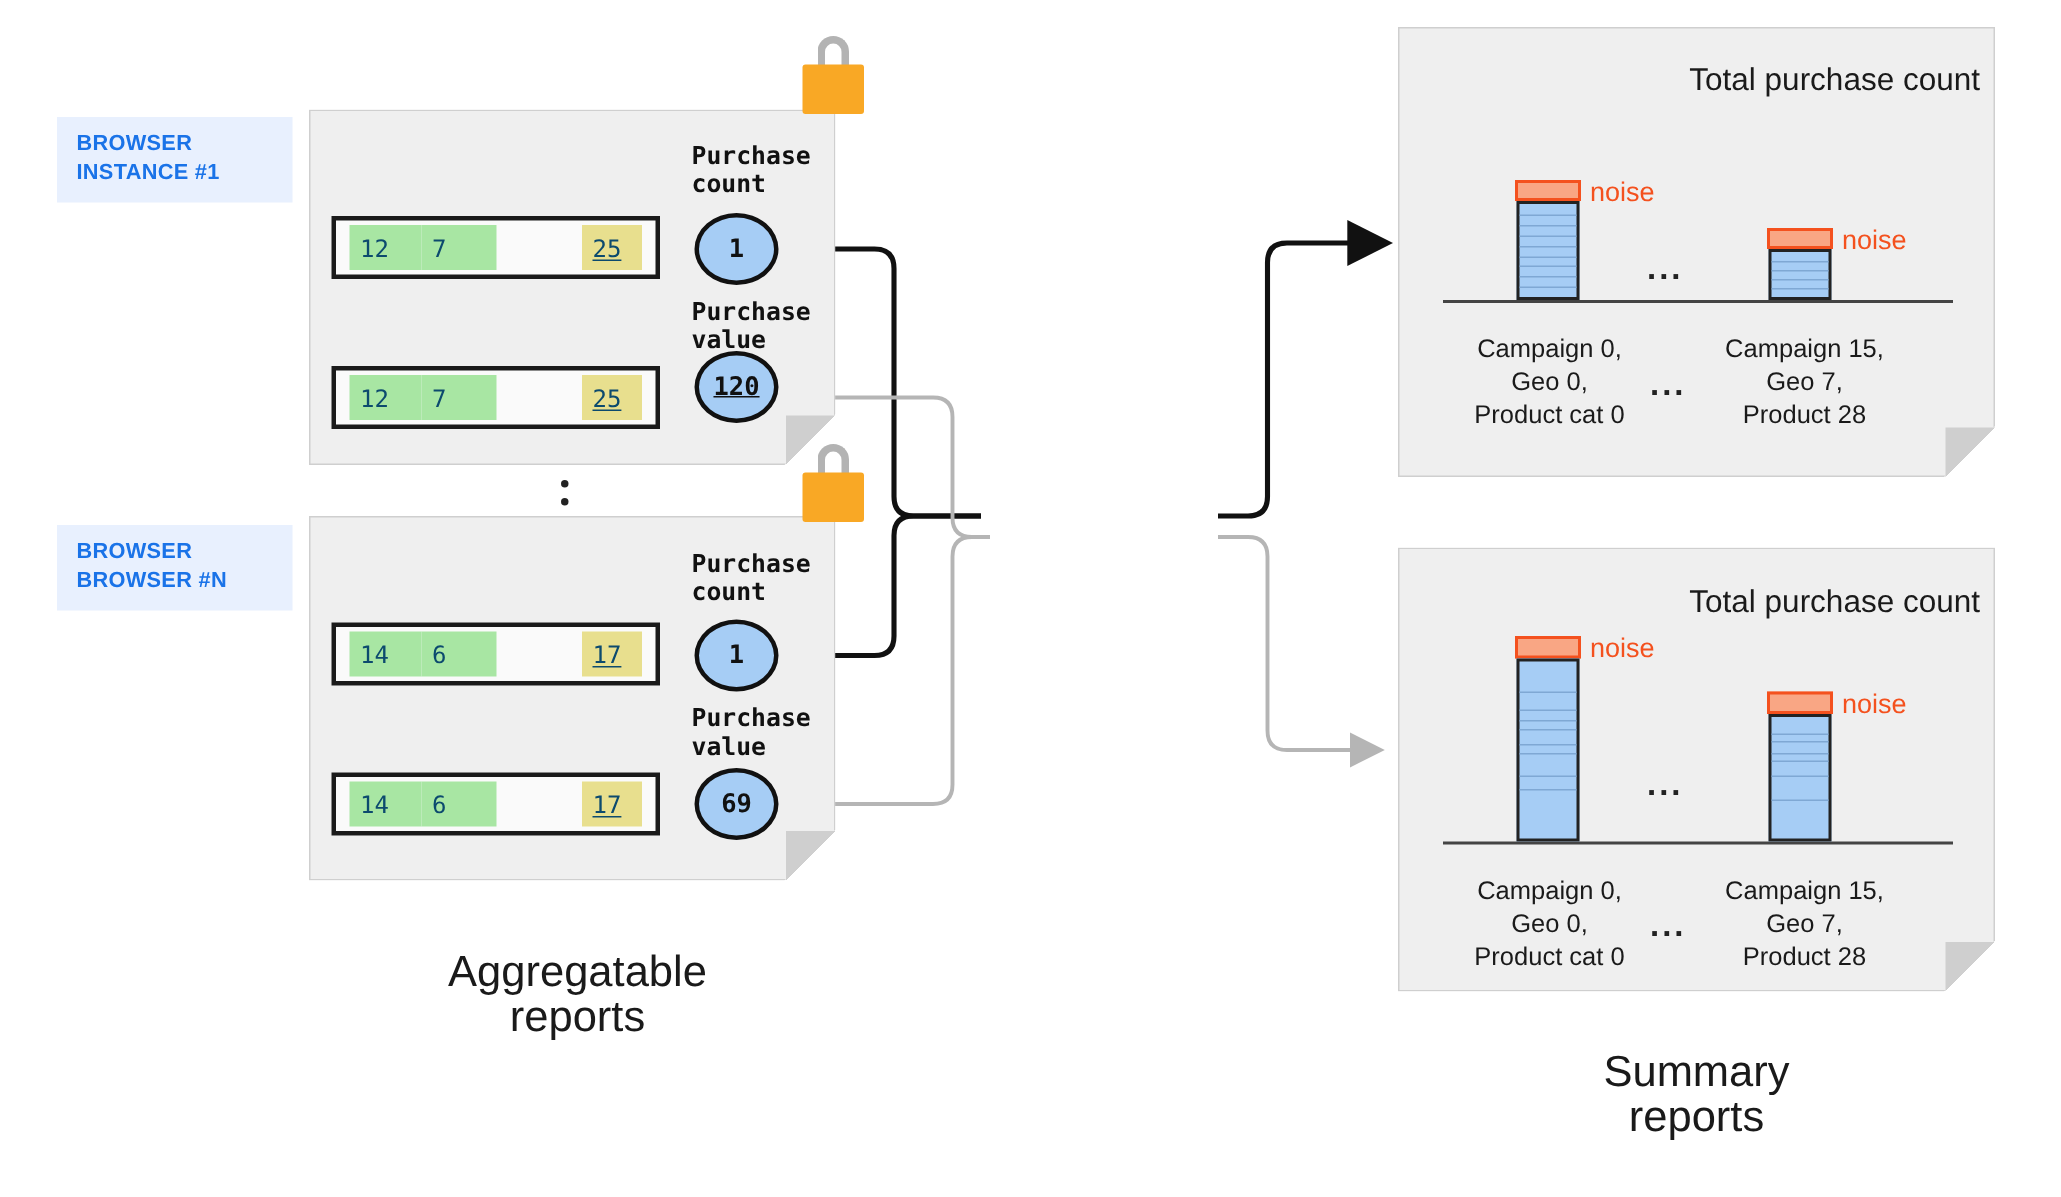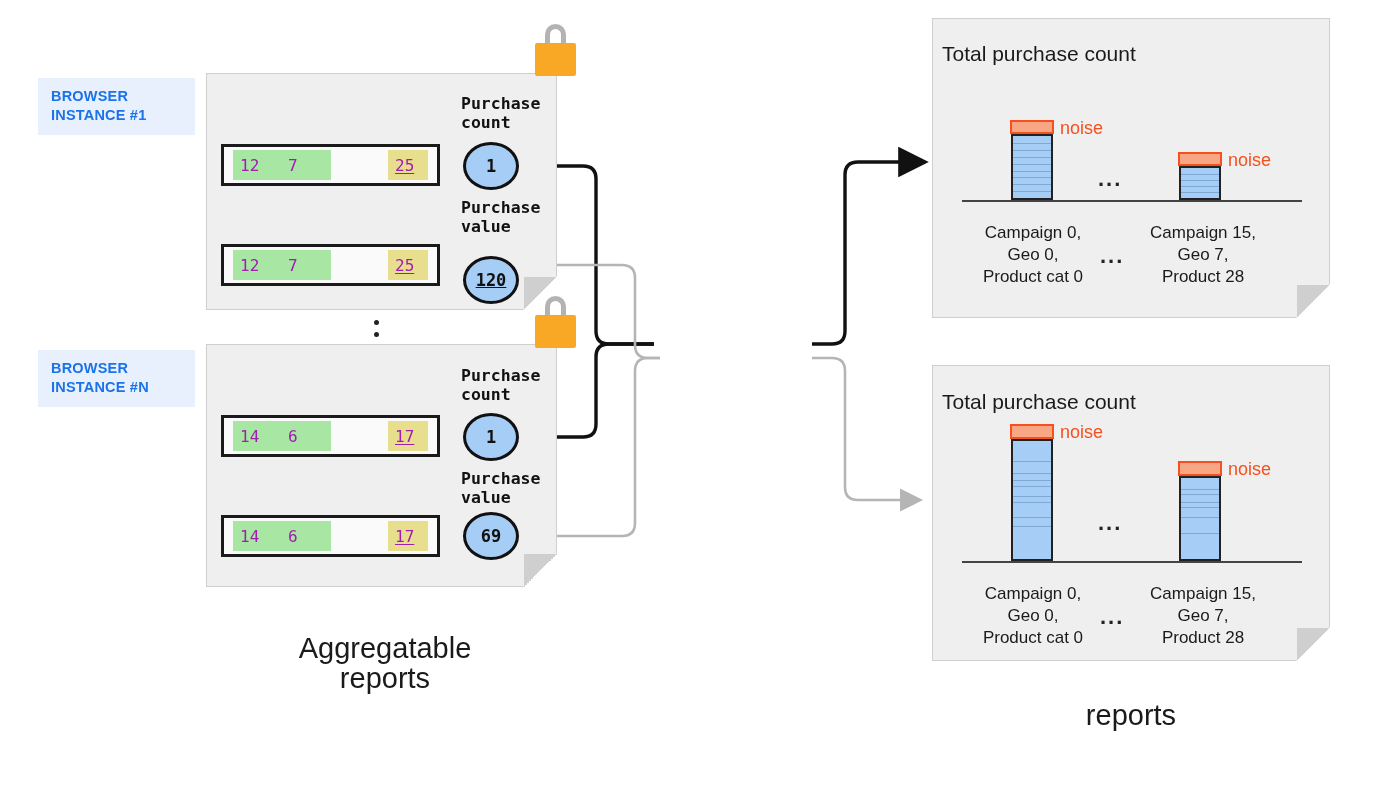--- a/index.html
+++ b/index.html
@@ -26,21 +26,21 @@
   }
 
   
   .report-row{
     background:#fafafa;border:3px solid #1a1a1a;box-sizing:border-box;
     display:flex;align-items:center;padding:0 9px;
   }
   .cell{
     height:30px;display:flex;align-items:center;justify-content:flex-start;
     font-family:"DejaVu Sans Mono","Liberation Mono",monospace;
-    font-size:16px;color:#a21caf;padding-left:7px;box-sizing:border-box;
+    font-size:16px;color:#0c4a6e;padding-left:7px;box-sizing:border-box;
   }
   .cell.green{background:#a8e6a3;}
   .cell.yellow{background:#e8df8e;}
   .cell.spacer{background:transparent;flex:1;}
   .cell u{text-decoration:underline;text-underline-offset:2px;}
 
   
   .metric-label{
     font-family:"DejaVu Sans Mono","Liberation Mono",monospace;
     font-size:16.5px;font-weight:bold;color:#111;line-height:19px;
@@ -60,21 +60,21 @@
   .lock-body{background:#f9a825;border-radius:2px;}
 
   
   .vdots span{display:block;width:5px;height:5px;border-radius:50%;background:#222;margin-bottom:7px;}
 
   
   .proc{font-size:21px;line-height:27px;text-align:center;color:#1a1a1a;}
   .proc .noise{color:#f4511e;}
 
   
-  .chart-title{font-size:21px;color:#1a1a1a;text-align:left;}
+  .chart-title{font-size:21px;color:#1a1a1a;text-align:right;}
   .axis{background:#444;height:2px;}
   .bar-noise{background:#f9a684;border:2px solid #f4511e;box-sizing:border-box;}
   .bar-body{
     background:#a6cdf5;border:2px solid #222;box-sizing:border-box;
     display:flex;flex-direction:column-reverse;
   }
   .seg{border-top:1px solid #7fa8d4;box-sizing:border-box;width:100%;}
   .seg:last-child{border-top:none;}
   .noise-label{font-size:18px;color:#f4511e;}
   .cat-label{font-size:17px;line-height:22px;text-align:center;color:#1a1a1a;}
@@ -144,31 +144,31 @@
     <div class="cell green" style="width:50px;">7</div>
     <div class="cell spacer"></div>
     <div class="cell yellow" style="width:40px;">
         <u>25</u>
       </div>
   </div>
   <div class="abs metric-label" style="left:461px;top:198px;width:100px;">
     <div>Purchase</div>
     <div>value</div>
   </div>
-  <div class="abs bubble" style="left:463px;top:256px;width:56px;height:48px;text-decoration:underline;">120</div>
+  <div class="abs bubble" style="left:463px;top:234px;width:56px;height:48px;text-decoration:underline;">120</div>
 
   <div class="abs vdots" style="left:374px;top:320px;">
     <span></span>
     <span></span>
     <span></span>
   </div>
 
   <div class="abs browser-tag" style="left:38px;top:350px;width:132px;">
     <div>BROWSER</div>
-    <div>INSTANCE #N</div>
+    <div>BROWSER #N</div>
   </div>
 
   <div class="abs card" style="left:206px;top:344px;width:351px;height:243px;"></div>
   <div class="abs card-fold" style="left:524px;top:554px;width:33px;height:33px;"></div>
 
   <div class="abs" style="left:535px;top:296px;width:40px;height:52px;">
     <div class="abs lock-shackle" style="left:10px;top:0;width:21px;height:24px;"></div>
     <div class="abs lock-body" style="left:0px;top:19px;width:41px;height:33px;"></div>
   </div>
 
@@ -300,16 +300,17 @@
     <div>Product cat 0</div>
   </div>
   <div class="abs cat-label" style="left:1135px;top:583px;width:136px;">
     <div>Campaign 15,</div>
     <div>Geo 7,</div>
     <div>Product 28</div>
   </div>
   <div class="abs hdots" style="left:1100px;top:606px;">...</div>
 
   <div class="abs bottom-caption" style="left:986px;top:700px;width:290px;">
+    <div>Summary</div>
     <div>reports</div>
   </div>
 
 </div>
 
 </body></html>

